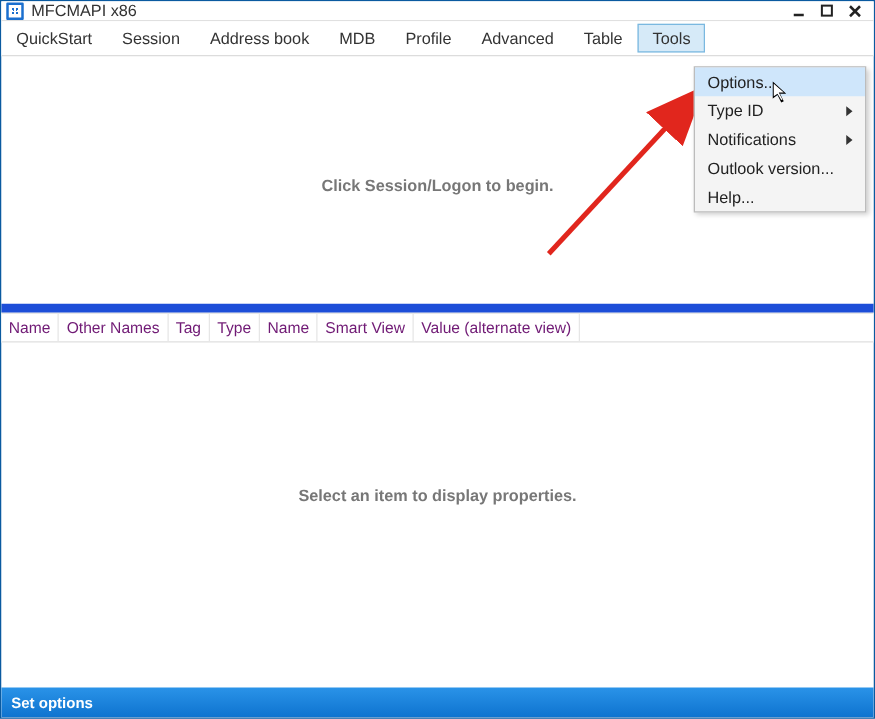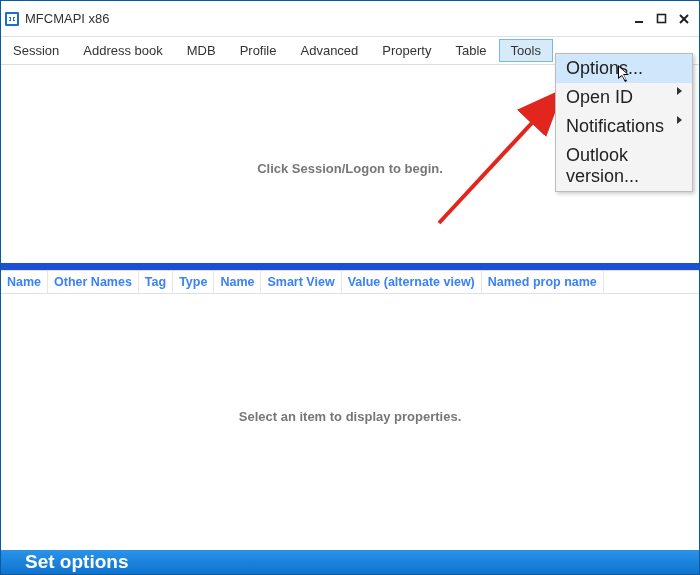--- a/index.html
+++ b/index.html
@@ -7,21 +7,21 @@
     font-family: "Segoe UI", Tahoma, sans-serif;
     font-size: 13px;
     color: #333;
     background: #fff;
     width: 700px;
     height: 575px;
     position: relative;
     border: 1px solid #0a5aa0;
   }
   .titlebar {
-    height: 36px;
+    height: 16px;
     background: #fff;
     display: flex;
     align-items: center;
     padding: 0 4px;
     border-bottom: 1px solid #e0e0e0;
   }
   .app-icon {
     width: 14px; height: 14px;
     border: 2px solid #1a6fcf;
     border-radius: 1px;
@@ -72,24 +72,24 @@
     top: 52px;
     right: 6px;
     width: 138px;
     background:#f4f4f4;
     border:1px solid #bcbcbc;
     box-shadow: 2px 2px 4px rgba(0,0,0,0.2);
     z-index: 100;
   }
   .dropdown-item {
     padding: 4px 10px;
-    font-size: 18px;
+    font-size: 13px;
     color:#222;
     display:flex;
-    align-items:flex-start;
+    align-items:center;
     justify-content:space-between;
     cursor:pointer;
   }
   .dropdown-item.hover {
     background:#cfe6fb;
   }
   .submenu-arrow {
     width:0;height:0;
     border-top:4px solid transparent;
     border-bottom:4px solid transparent;
@@ -119,47 +119,46 @@
     display:flex;
     border-top:1px solid #e0e0e0;
     border-bottom:1px solid #e0e0e0;
     background:#fff;
     font-size:12.5px;
   }
   .th {
     padding:4px 6px;
     border-right:1px solid #e6e6e6;
     white-space:nowrap;
-    color:#3b82f6;
-    font-weight:bold;
+    color:#701a75;
   }
   .lower-pane {
     height: 248px;
     position:relative;
   }
   .lower-placeholder {
     position:absolute;
     top: 115px;
     left:50%;
     transform:translateX(-50%);
     color:#777;
     font-weight:600;
     font-size:13px;
   }
   .statusbar {
     position:absolute;
     bottom:0; left:0; right:0;
     height: 24px;
     background: linear-gradient(#2a93e8, #0e73cf);
     color:#fff;
-    font-size:19px;
+    font-size:12px;
     font-weight:600;
     display:flex;
     align-items:center;
-    padding:0 24px;
+    padding:0 8px;
   }
   .cursor {
     position:absolute;
     z-index:200;
     pointer-events:none;
   }
 </style>
 </head>
 <body>
 
@@ -181,26 +180,26 @@
     <div class="win-btn">
       <svg width="12" height="12" viewBox="0 0 12 12">
           <line x1="2" y1="2" x2="10" y2="10" stroke="#222" stroke-width="2"></line>
           <line x1="10" y1="2" x2="2" y2="10" stroke="#222" stroke-width="2"></line>
         </svg>
     </div>
   </div>
 </div>
 
 <div class="menubar">
+  <div class="menu-item">QuickStart</div>
   <div class="menu-item">Session</div>
   <div class="menu-item">Address book</div>
   <div class="menu-item">MDB</div>
   <div class="menu-item">Profile</div>
   <div class="menu-item">Advanced</div>
-  <div class="menu-item">Property</div>
   <div class="menu-item">Table</div>
   <div class="menu-item active">Tools</div>
 </div>
 
 <div class="upper-pane">
   <div class="placeholder-text">Click Session/Logon to begin.</div>
 
   <svg class="arrow-annotation" width="700" height="210" style="left:0;top:0">
     <defs>
       <marker id="ahead" markerWidth="12" markerHeight="12" refX="9" refY="5" orient="auto">
@@ -209,46 +208,48 @@
     </defs>
     <line x1="438" y1="158" x2="555" y2="32" stroke-width="4" marker-end="url(#ahead)" stroke="#e1261d"></line>
   </svg>
 </div>
 
 <div class="dropdown">
   <div class="dropdown-item hover">
     <span>Options...</span>
   </div>
   <div class="dropdown-item">
-    <span>Open ID</span>
+    <span>Type ID</span>
     <span class="submenu-arrow"></span>
   </div>
   <div class="dropdown-item">
     <span>Notifications</span>
     <span class="submenu-arrow"></span>
   </div>
   <div class="dropdown-item">
     <span>Outlook version...</span>
+  </div>
+  <div class="dropdown-item">
+    <span>Help...</span>
   </div>
 </div>
 
 <svg class="cursor" width="16" height="20" style="left:617px; top:64px">
   <polygon points="0,0 0,14 4,11 7,17 9,16 6,10 11,10" fill="#000"></polygon>
   <polygon points="1,2 1,12 4,10 7,15 8,14.5 5,9 9,9" fill="#fff"></polygon>
 </svg>
 
 <div class="table-header">
   <div class="th">Name</div>
   <div class="th">Other Names</div>
   <div class="th">Tag</div>
   <div class="th">Type</div>
   <div class="th">Name</div>
   <div class="th">Smart View</div>
   <div class="th">Value (alternate view)</div>
-  <div class="th">Named prop name</div>
 </div>
 
 <div class="lower-pane">
   <div class="lower-placeholder">Select an item to display properties.</div>
 </div>
 
 <div class="statusbar">
   <span>Set options</span>
 </div>
 

